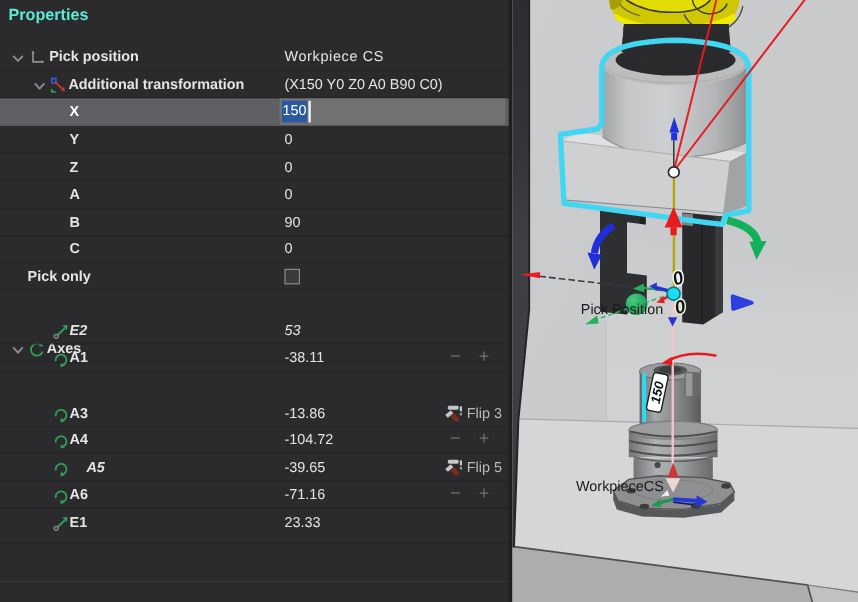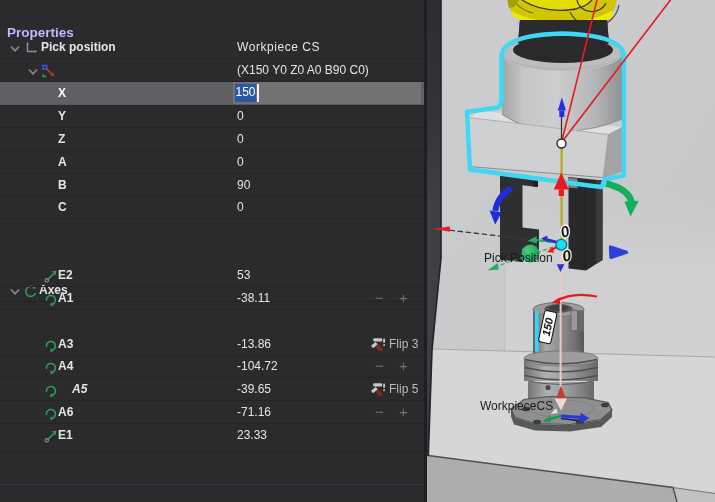--- a/index.html
+++ b/index.html
@@ -1,18 +1,18 @@
 <!DOCTYPE html>
 <html><head><meta charset="utf-8">
 <style>
   html,body{margin:0;padding:0;width:715px;height:502px;overflow:hidden;background:#2b2b2d;
     font-family:"Liberation Sans", sans-serif;}
   #panel{position:absolute;left:0;top:0;width:424px;height:502px;background:#2b2b2d;}
   #pborder{position:absolute;left:424px;top:0;width:3px;height:502px;background:#1e1f21;}
-  .title{position:absolute;left:7px;top:5px;font-size:13.5px;font-weight:bold;color:#c4b5fd;margin-top:20px;}
+  .title{position:absolute;left:7px;top:5px;font-size:13.5px;font-weight:bold;color:#5eead4;}
   .row{position:absolute;left:0;width:424px;height:23px;border-bottom:1px solid #242427;box-sizing:border-box;}
   .lbl{position:absolute;top:4px;font-size:12px;font-weight:bold;color:#e4e5e6;white-space:nowrap;}
   .val{position:absolute;left:237px;top:4px;font-size:12px;color:#e5e5e5;white-space:nowrap;}
   .chev{position:absolute;top:8px;width:10px;height:9px;}
   .icon{position:absolute;top:4px;width:14px;height:14px;}
   .mp{position:absolute;top:2px;font-size:15px;color:#6f7072;}
   .fliptxt{position:absolute;left:389px;top:4px;font-size:12px;color:#b9babb;}
   .flipic{position:absolute;left:369px;top:4px;width:14px;height:14px;}
   #xrow{background:#5e6063;border-bottom:1px solid #59595c;}
   #xfield{position:absolute;left:233px;top:0px;width:188px;height:22px;background:#707274;}
@@ -41,20 +41,21 @@
   <div class="row" style="top:59px;">
     <svg class="chev" style="left:28px;" viewBox="0 0 10 9">
         <path d="M1,2.5 L5,6.8 L9,2.5" fill="none" stroke="#8b8c90" stroke-width="1.6"></path>
       </svg>
     <svg class="icon" style="left:42px;top:5px;" viewBox="0 0 14 14">
       <rect x="1" y="1.4" width="3.6" height="3.6" fill="none" stroke="#3a55d8" stroke-width="1.5"></rect>
       <path d="M4.2,4.6 L10.2,10.2" stroke="#c23b2d" stroke-width="1.5"></path>
       <path d="M8.6,11.4 L12.2,12.2 L11.4,8.6 Z" fill="#c23b2d"></path>
       <path d="M1.2,10.2 L1.2,12.6 L4.4,12.6" fill="none" stroke="#2f9e57" stroke-width="1.5"></path>
     </svg>
+    <div class="lbl" style="left:57px;">Additional transformation</div>
     <div class="val">(X150 Y0 Z0 A0 B90 C0)</div>
   </div>
   <div class="row" id="xrow" style="top:82px;">
     <div class="lbl" style="left:58px;color:#ffffff;">X</div>
     <div id="xfield">
         <div id="xsel">150</div>
         <div id="xcur"></div>
       </div>
   </div>
   <div class="row" style="top:105px;">
@@ -69,32 +70,36 @@
       <div class="lbl" style="left:58px;">A</div>
       <div class="val">0</div>
     </div>
   <div class="row" style="top:174px;">
       <div class="lbl" style="left:58px;">B</div>
       <div class="val">90</div>
     </div>
   <div class="row" style="top:196px;">
       <div class="lbl" style="left:58px;">C</div>
       <div class="val">0</div>
+    </div>
+  <div class="row" style="top:219px;">
+      <div class="lbl" style="left:23px;">Pick only</div>
+      <div id="chk"></div>
     </div>
   <div class="row" style="top:241px;margin-top:38px;">
     <svg class="chev" style="left:10px;" viewBox="0 0 10 9">
         <path d="M1,2.5 L5,6.8 L9,2.5" fill="none" stroke="#8b8c90" stroke-width="1.6"></path>
       </svg>
     <svg class="icon" style="left:23px;top:5px;" viewBox="0 0 14 14">
       <path d="M11.5,4 A 5 5 0 1 0 12.5,9" fill="none" stroke="#2f9e57" stroke-width="1.5"></path>
       <path d="M9.5,4.5 L13,4.8 L11.5,1.5 Z" fill="#2f9e57"></path>
     </svg>
     <div class="lbl" style="left:39px;">Axes</div>
   </div>
-  <div class="row" style="top:264px;">
+  <div class="row" style="top:264px;font-style:italic;">
     <svg class="icon" style="left:44px;top:5px;" viewBox="0 0 14 14">
       <path d="M3.5,10.5 L10,4.5" stroke="#2f9e57" stroke-width="1.7"></path>
       <path d="M8,2.2 L12.3,1.8 L11.8,6.2 Z" fill="#2f9e57"></path>
       <circle cx="2.8" cy="11.3" r="1.7" fill="none" stroke="#8c8d8f" stroke-width="1.1"></circle>
     </svg>
     <div class="lbl" style="left:58px;">E2</div>
       <div class="val">53</div>
   </div>
   <div class="row" style="top:287px;">
     <svg class="icon" style="left:44px;top:5px;" viewBox="0 0 14 14">

